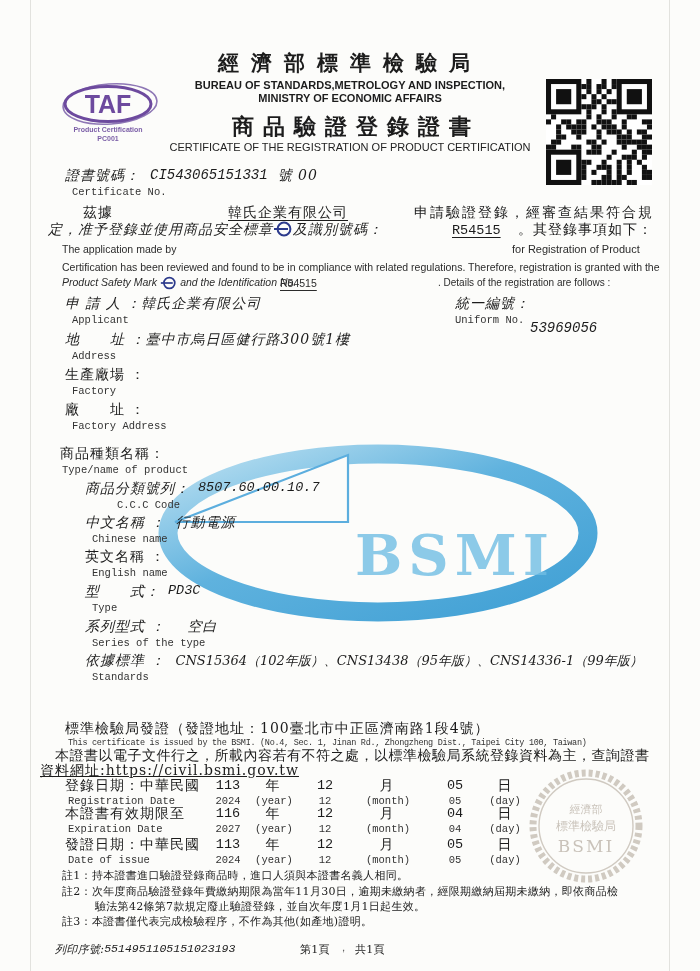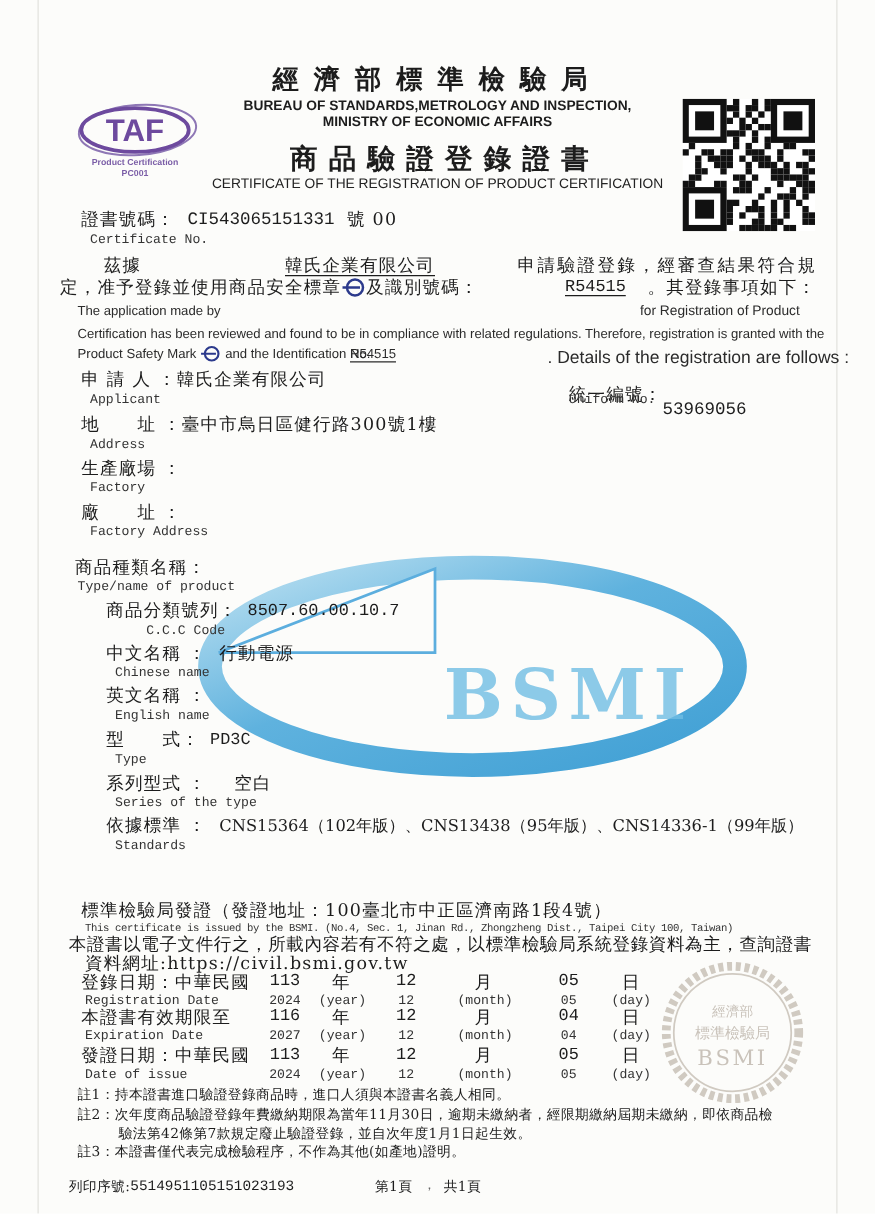--- a/index.html
+++ b/index.html
@@ -10,21 +10,21 @@
   .zh{font-family:"DejaVu Serif",serif;font-size:14px;letter-spacing:1px;}
   .zh13{font-size:13px;}
   .zh11{font-size:11px;letter-spacing:0.3px;}
   .en{font-family:"Liberation Mono","DejaVu Sans Mono",monospace;font-size:10.5px;color:#333;}
   .en8{font-size:8.5px;letter-spacing:-0.3px;}
   .sans{font-family:"Liberation Sans","DejaVu Sans",sans-serif;}
   .mono{font-family:"Liberation Mono","DejaVu Sans Mono",monospace;}
   .b{font-weight:bold;}
   .u{text-decoration:underline;text-underline-offset:3px;}
   .center{left:0;right:0;text-align:center;}
-  .row{display:flex;align-items:center;}
+  .row{display:flex;align-items:flex-start;font-style:italic;}
   .val{font-family:"Liberation Mono","DejaVu Sans Mono",monospace;font-size:13.5px;}
   .layer0{z-index:0;}.layer1{z-index:1;}.layer2{position:relative;z-index:2;}
   .dcell{position:absolute;text-align:center;}
 </style>
 </head>
 <body>
 
 <div class="page">
   <div class="edge" style="left:30px;"></div>
   <div class="edge" style="left:669px;"></div>
@@ -247,21 +247,21 @@
     <div class="abs sans" style="left:62px;top:261px;font-size:10.5px;color:#2b2b2b;">Certification has been reviewed and found to be in compliance with related regulations. Therefore, registration is granted with the</div>
     <div class="abs row sans" style="left:62px;top:276px;font-size:10.5px;color:#2b2b2b;gap:3px;">
       <span>Product Safety Mark</span>
       <svg width="17" height="14" viewBox="0 0 20 16">
         <circle cx="11" cy="8" r="6.4" fill="none" stroke="#2c3a8c" stroke-width="2"></circle>
         <line x1="1" y1="8" x2="15" y2="8" stroke="#2c3a8c" stroke-width="2"></line>
       </svg>
       <span>and the Identification No.</span>
     </div>
     <div class="abs sans u" style="left:280px;top:277px;font-size:10.5px;color:#2b2b2b;">R54515</div>
-    <div class="abs sans" style="left:438px;top:277px;font-size:14px;color:#2b2b2b;">. Details of the registration are follows :</div>
+    <div class="abs sans" style="left:438px;top:277px;font-size:10px;color:#2b2b2b;">. Details of the registration are follows :</div>
 
     <div class="abs row" style="left:65px;top:295px;">
       <span class="zh">申 請 人 ：</span>
       <span class="zh">韓氏企業有限公司</span>
     </div>
     <div class="abs en" style="left:72px;top:314px;">Applicant</div>
     <div class="abs row" style="left:455px;top:295px;">
       <span class="zh">統一編號：</span>
       <span class="val" style="font-size:14px;margin-top:25px;">53969056</span>
     </div>
@@ -311,21 +311,21 @@
 
     <div class="abs row" style="left:85px;top:652px;gap:10px;">
       <span class="zh">依據標準 ：</span>
       <span class="zh zh13" style="letter-spacing:0;">CNS15364（102年版）、CNS13438（95年版）、CNS14336-1（99年版）</span>
     </div>
     <div class="abs en" style="left:92px;top:671px;">Standards</div>
 
     <div class="abs zh" style="left:65px;top:720px;">標準檢驗局發證（發證地址：100臺北市中正區濟南路1段4號）</div>
     <div class="abs en en8" style="left:68px;top:738px;">This certificate is issued by the BSMI. (No.4, Sec. 1, Jinan Rd., Zhongzheng Dist., Taipei City 100, Taiwan)</div>
     <div class="abs zh" style="left:55px;top:747px;letter-spacing:0.5px;">本證書以電子文件行之，所載內容若有不符之處，以標準檢驗局系統登錄資料為主，查詢證書</div>
-    <div class="abs zh" style="left:68px;top:762px;">資料網址:https://civil.bsmi.gov.tw</div>
+    <div class="abs zh" style="left:40px;top:762px;text-decoration:underline;">資料網址:https://civil.bsmi.gov.tw</div>
 
     <div class="abs zh" style="left:65px;top:777px;">登錄日期：中華民國</div>
     <span class="dcell val" style="left:200px;top:778px;width:56px;">113</span>
     <span class="dcell zh" style="left:258px;top:777px;width:30px;">年</span>
     <span class="dcell val" style="left:305px;top:778px;width:40px;">12</span>
     <span class="dcell zh" style="left:372px;top:777px;width:30px;">月</span>
     <span class="dcell val" style="left:435px;top:778px;width:40px;">05</span>
     <span class="dcell zh" style="left:490px;top:777px;width:30px;">日</span>
     <div class="abs en" style="left:68px;top:795px;">Registration Date</div>
     <span class="dcell en" style="left:200px;top:795px;width:56px;">2024</span>

